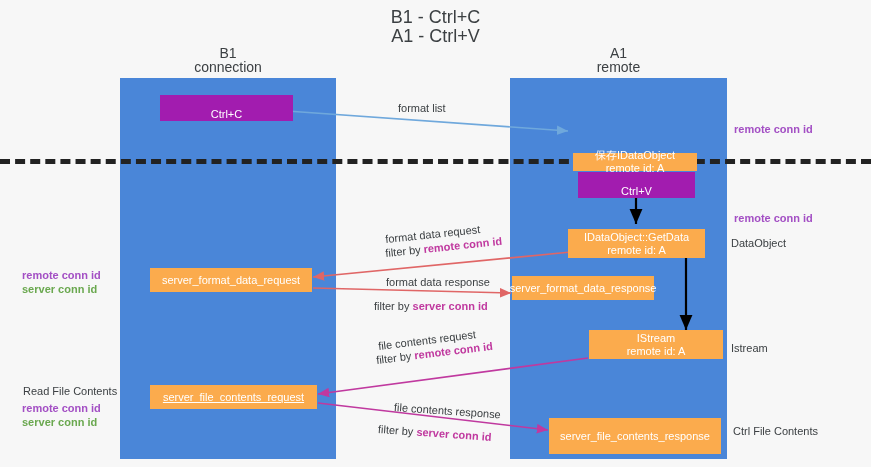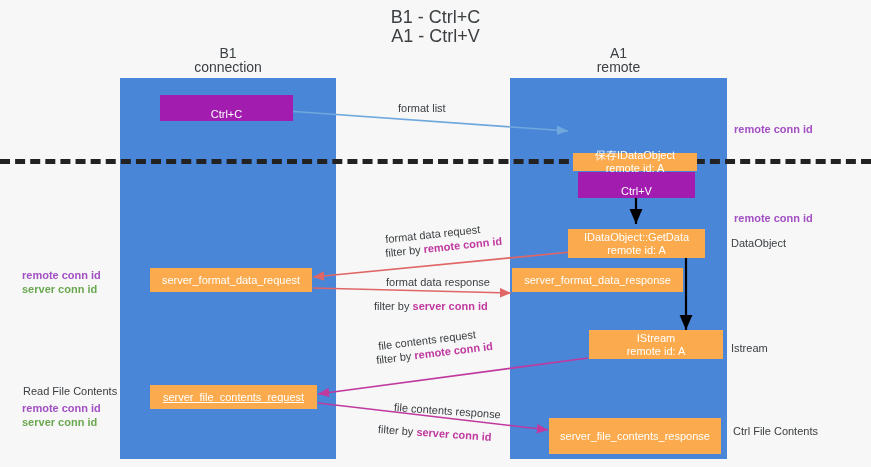--- a/index.html
+++ b/index.html
@@ -174,21 +174,21 @@
 
   <div class="node orange" style="left:568px; top:229px; width:137px; height:29px;">
     <span>IDataObject::GetData</span>
     <span>remote id: A</span>
   </div>
 
   <div class="node orange" style="left:150px; top:268px; width:162px; height:24px;">
     <span>server_format_data_request</span>
   </div>
 
-  <div class="node orange" style="left:512px; top:268px; width:171px; height:24px;">
+  <div class="node orange" style="left:512px; top:276px; width:142px; height:24px;">
     <span>server_format_data_response</span>
   </div>
 
   <div class="node orange" style="left:589px; top:330px; width:134px; height:29px;">
     <span>IStream</span>
     <span>remote id: A</span>
   </div>
 
   <div class="node orange" style="left:150px; top:385px; width:167px; height:24px;text-decoration:underline;">
     <span>server_file_contents_request</span>

